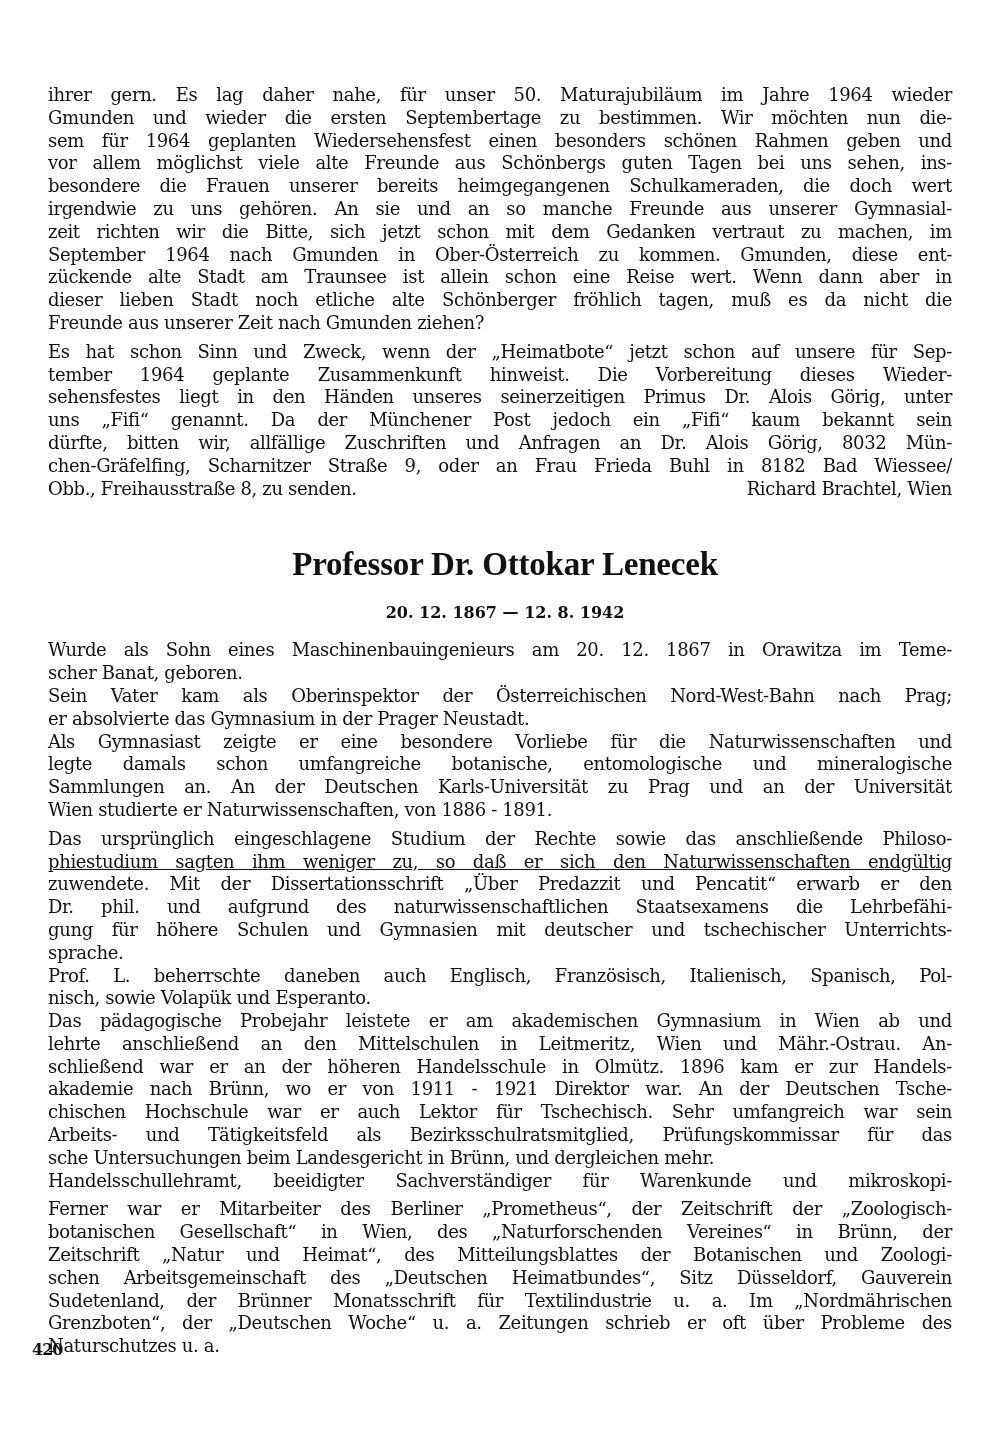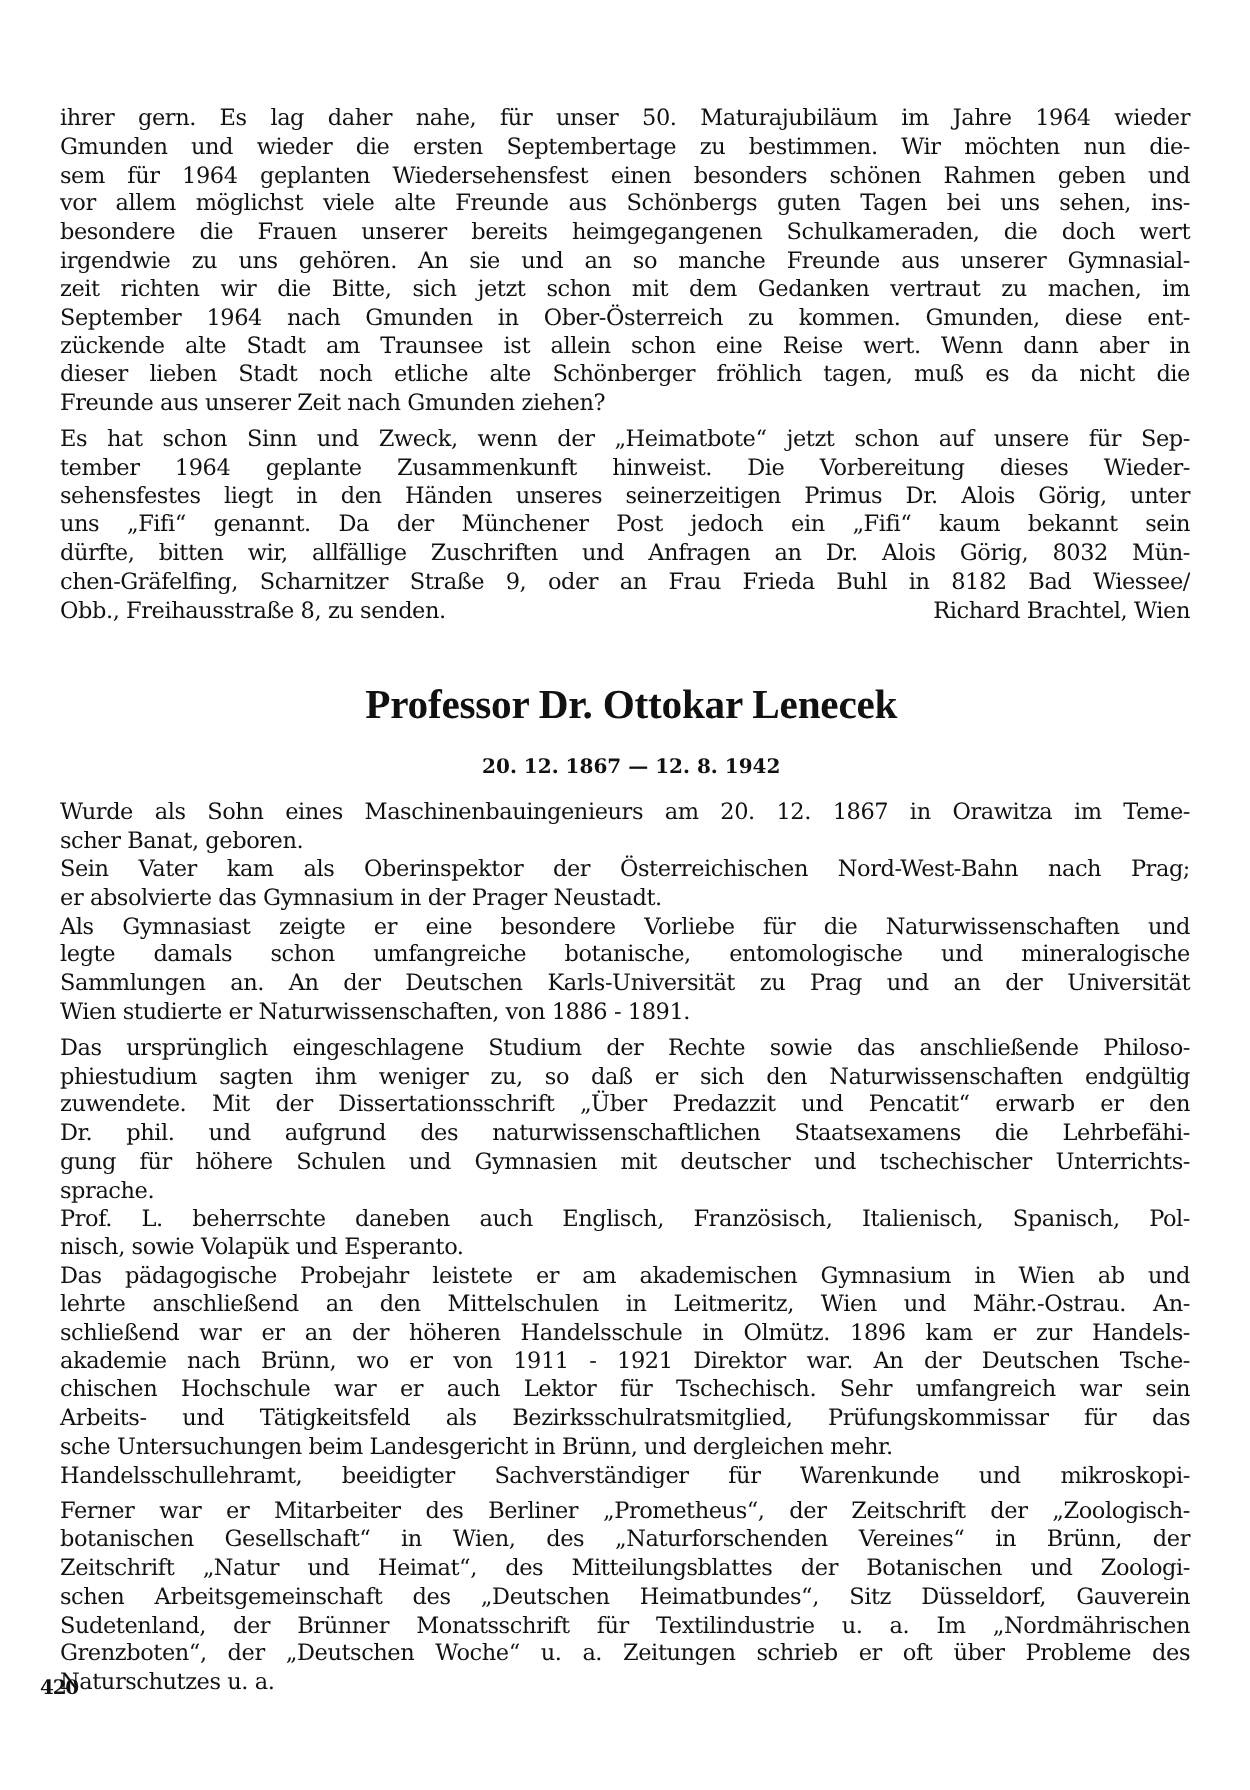--- a/index.html
+++ b/index.html
@@ -116,21 +116,21 @@
     <span class="line" style="width: 904px;">er absolvierte das Gymnasium in der Prager Neustadt.</span>
     <span class="line just" style="width: 904px;">Als Gymnasiast zeigte er eine besondere Vorliebe für die Naturwissenschaften und</span>
     <span class="line just" style="width: 904px;">legte damals schon umfangreiche botanische, entomologische und mineralogische</span>
     <span class="line just" style="width: 904px;">Sammlungen an. An der Deutschen Karls-Universität zu Prag und an der Universität</span>
     <span class="line" style="width: 904px;">Wien studierte er Naturwissenschaften, von 1886 - 1891.</span>
   </div>
   <div class="para-gap"></div>
 
   <div>
     <span class="line just" style="width: 904px;">Das ursprünglich eingeschlagene Studium der Rechte sowie das anschließende Philoso-</span>
-    <span class="line just" style="width: 904px;">phiestudium sagten ihm weniger zu, so daß er sich den Naturwissenschaften endgültig</span>
+    <span class="line just" style="width: 904px; text-decoration: underline;">phiestudium sagten ihm weniger zu, so daß er sich den Naturwissenschaften endgültig</span>
     <span class="line just" style="width: 904px;">zuwendete. Mit der Dissertationsschrift „Über Predazzit und Pencatit“ erwarb er den</span>
     <span class="line just" style="width: 904px;">Dr. phil. und aufgrund des naturwissenschaftlichen Staatsexamens die Lehrbefähi-</span>
     <span class="line just" style="width: 904px;">gung für höhere Schulen und Gymnasien mit deutscher und tschechischer Unterrichts-</span>
     <span class="line" style="width: 904px;">sprache.</span>
     <span class="line just" style="width: 904px;">Prof. L. beherrschte daneben auch Englisch, Französisch, Italienisch, Spanisch, Pol-</span>
     <span class="line" style="width: 904px;">nisch, sowie Volapük und Esperanto.</span>
     <span class="line just" style="width: 904px;">Das pädagogische Probejahr leistete er am akademischen Gymnasium in Wien ab und</span>
     <span class="line just" style="width: 904px;">lehrte anschließend an den Mittelschulen in Leitmeritz, Wien und Mähr.-Ostrau. An-</span>
     <span class="line just" style="width: 904px;">schließend war er an der höheren Handelsschule in Olmütz. 1896 kam er zur Handels-</span>
     <span class="line just" style="width: 904px;">akademie nach Brünn, wo er von 1911 - 1921 Direktor war. An der Deutschen Tsche-</span>

